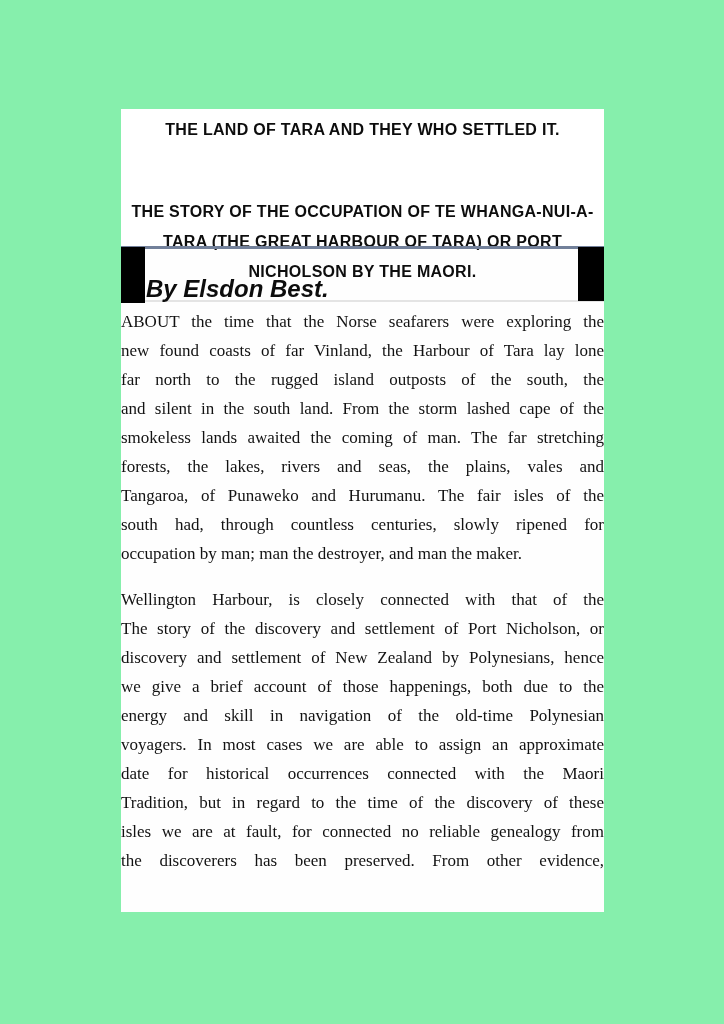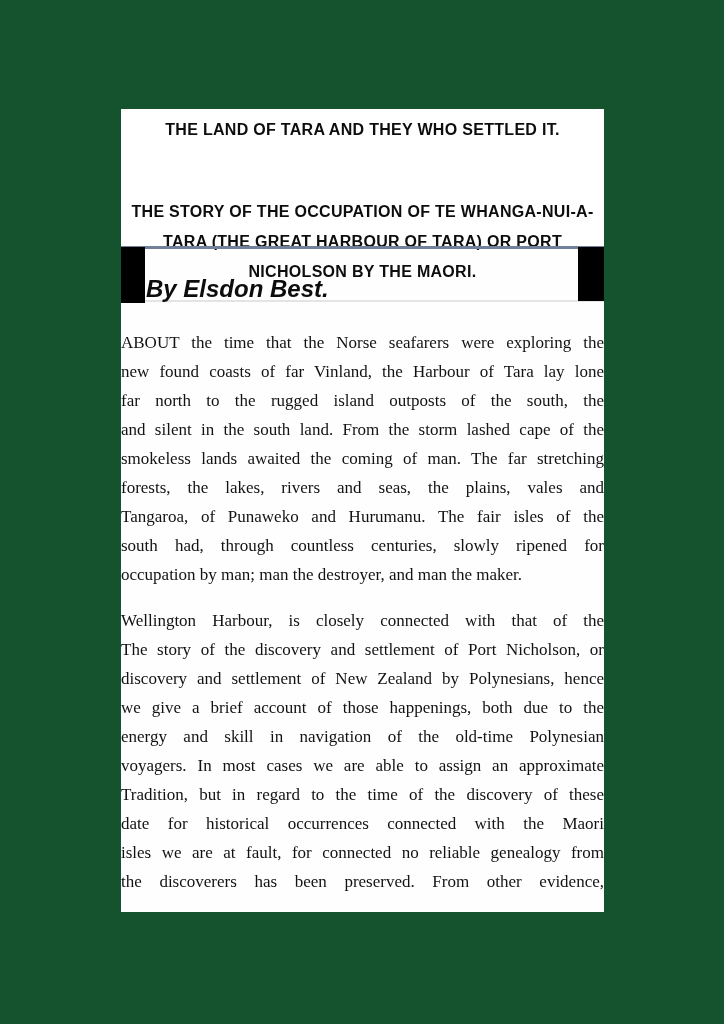--- a/index.html
+++ b/index.html
@@ -4,21 +4,21 @@
 <style>
   html, body {
     margin: 0;
     padding: 0;
     background: #000000;
   }
   #screen {
     position: relative;
     width: 724px;
     height: 1024px;
-    background: #14532d;
+    background: #86efac;
     overflow: hidden;
     font-family: "Liberation Sans", sans-serif;
   }
   
   .paper {
     position: absolute;
     left: 121px;
     top: 109px;
     width: 483px;
     height: 803px;
@@ -113,21 +113,21 @@
     position: absolute;
     left: 0;
     top: 193px;
     width: 483px;
     color: #121212;
     font-family: "Liberation Serif", "DejaVu Serif", serif;
     font-size: 17px;
   }
   .para {
     margin: 0;
-    padding-top: 26px;
+    padding-top: 5px;
   }
   .para + .para {
     padding-top: 17px;
   }
   .line {
     line-height: 29px;
     height: 29px;
     text-align: justify;
     text-align-last: justify;
     overflow: hidden;
@@ -173,21 +173,21 @@
           <div class="line">south had, through countless centuries, slowly ripened for</div>
           <div class="line line-last">occupation by man; man the destroyer, and man the maker.</div>
         </div>
         <div class="para">
           <div class="line">Wellington Harbour, is closely connected with that of the</div>
           <div class="line">The story of the discovery and settlement of Port Nicholson, or</div>
           <div class="line">discovery and settlement of New Zealand by Polynesians, hence</div>
           <div class="line">we give a brief account of those happenings, both due to the</div>
           <div class="line">energy and skill in navigation of the old-time Polynesian</div>
           <div class="line">voyagers. In most cases we are able to assign an approximate</div>
+          <div class="line">date for historical occurrences connected with the Maori</div>
           <div class="line">Tradition, but in regard to the time of the discovery of these</div>
-          <div class="line">date for historical occurrences connected with the Maori</div>
           <div class="line">isles we are at fault, for connected no reliable genealogy from</div>
           <div class="line">the discoverers has been preserved. From other evidence,</div>
         </div>
       </div>
 
   </div>
 </div>
 
 </body></html>

